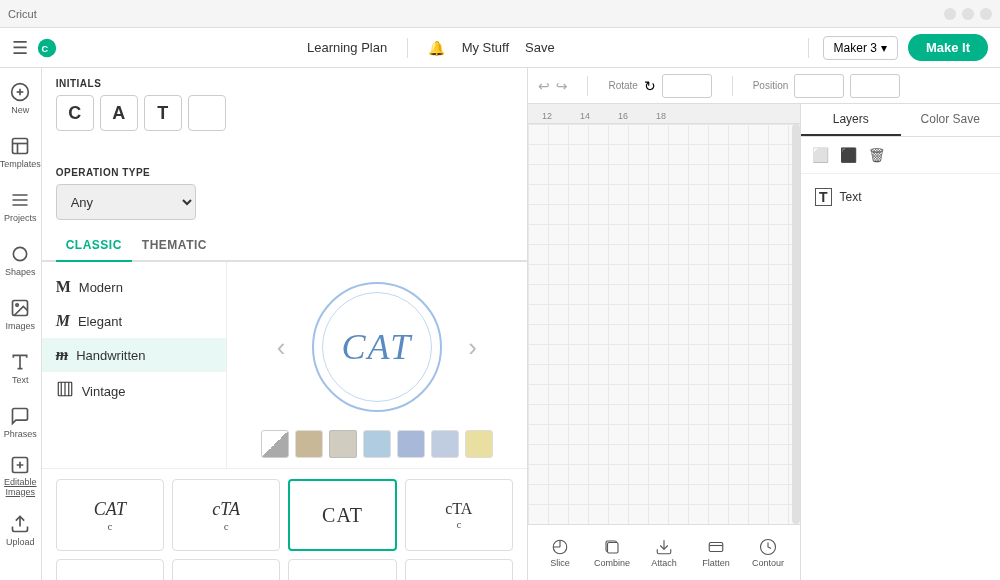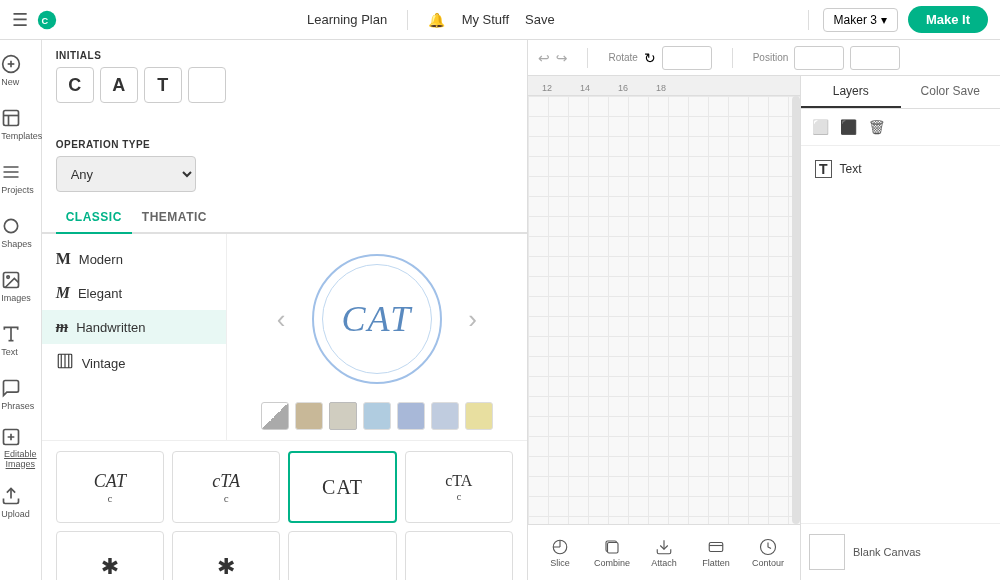--- a/index.html
+++ b/index.html
@@ -53,21 +53,21 @@
       align-items: center;
       padding-top: 4px;
       gap: 2px;
       z-index: 100;
     }
     .sidebar-icon-item {
       width: 38px;
       height: 52px;
       display: flex;
       flex-direction: column;
-      align-items: flex-start;
+      align-items: center;
       justify-content: center;
       cursor: pointer;
       border-radius: 4px;
       font-size: 9px;
       color: #555;
       gap: 3px;
     }
     .sidebar-icon-item svg { width: 20px; height: 20px; }
     .sidebar-icon-item span { font-size: 9px; }
 
@@ -397,20 +397,28 @@
     .ctrl-max { background: #e0e0e0; }
     .ctrl-close { background: #e0e0e0; }
 
     .overall-wrapper { display: flex; flex-direction: column; height: 580px; }
   </style>
 </head>
 <body>
 
 <div class="overall-wrapper">
 
+  <div class="window-chrome">
+    <span class="chrome-title">Cricut</span>
+    <div class="chrome-controls">
+      <div class="chrome-ctrl ctrl-min"></div>
+      <div class="chrome-ctrl ctrl-max"></div>
+      <div class="chrome-ctrl ctrl-close"></div>
+    </div>
+  </div>
 
   <div class="topbar">
     <div class="topbar-left">
 
       <span style="font-size:18px; cursor:pointer;">☰</span>
 
       <svg width="22" height="22" viewBox="0 0 24 24" fill="#00b388">
           <circle cx="12" cy="12" r="10"></circle>
           <text x="6" y="16" font-size="10" fill="white" font-weight="bold">C</text>
         </svg>
@@ -707,21 +715,17 @@
             <button class="lt-icon" title="Group">⬛</button>
             <button class="lt-icon" title="Delete">🗑</button>
           </div>
           <div class="layers-content">
             <div class="layer-item">
               <span class="layer-icon" style="font-size:14px; font-weight:700; border:1px solid #555; padding:0 3px;">T</span>
               <span class="layer-label">Text</span>
             </div>
           </div>
 
-          <div style="margin-top:auto; border-top:1px solid #eee; padding:10px 8px; display:flex; align-items:center; gap:8px;">
-            <div class="blank-canvas-preview"></div>
-            <span class="blank-canvas-label">Blank Canvas</span>
-          </div>
         </div>
       </div>
     </div>
   </div>
 </div>
 
 </body></html>

